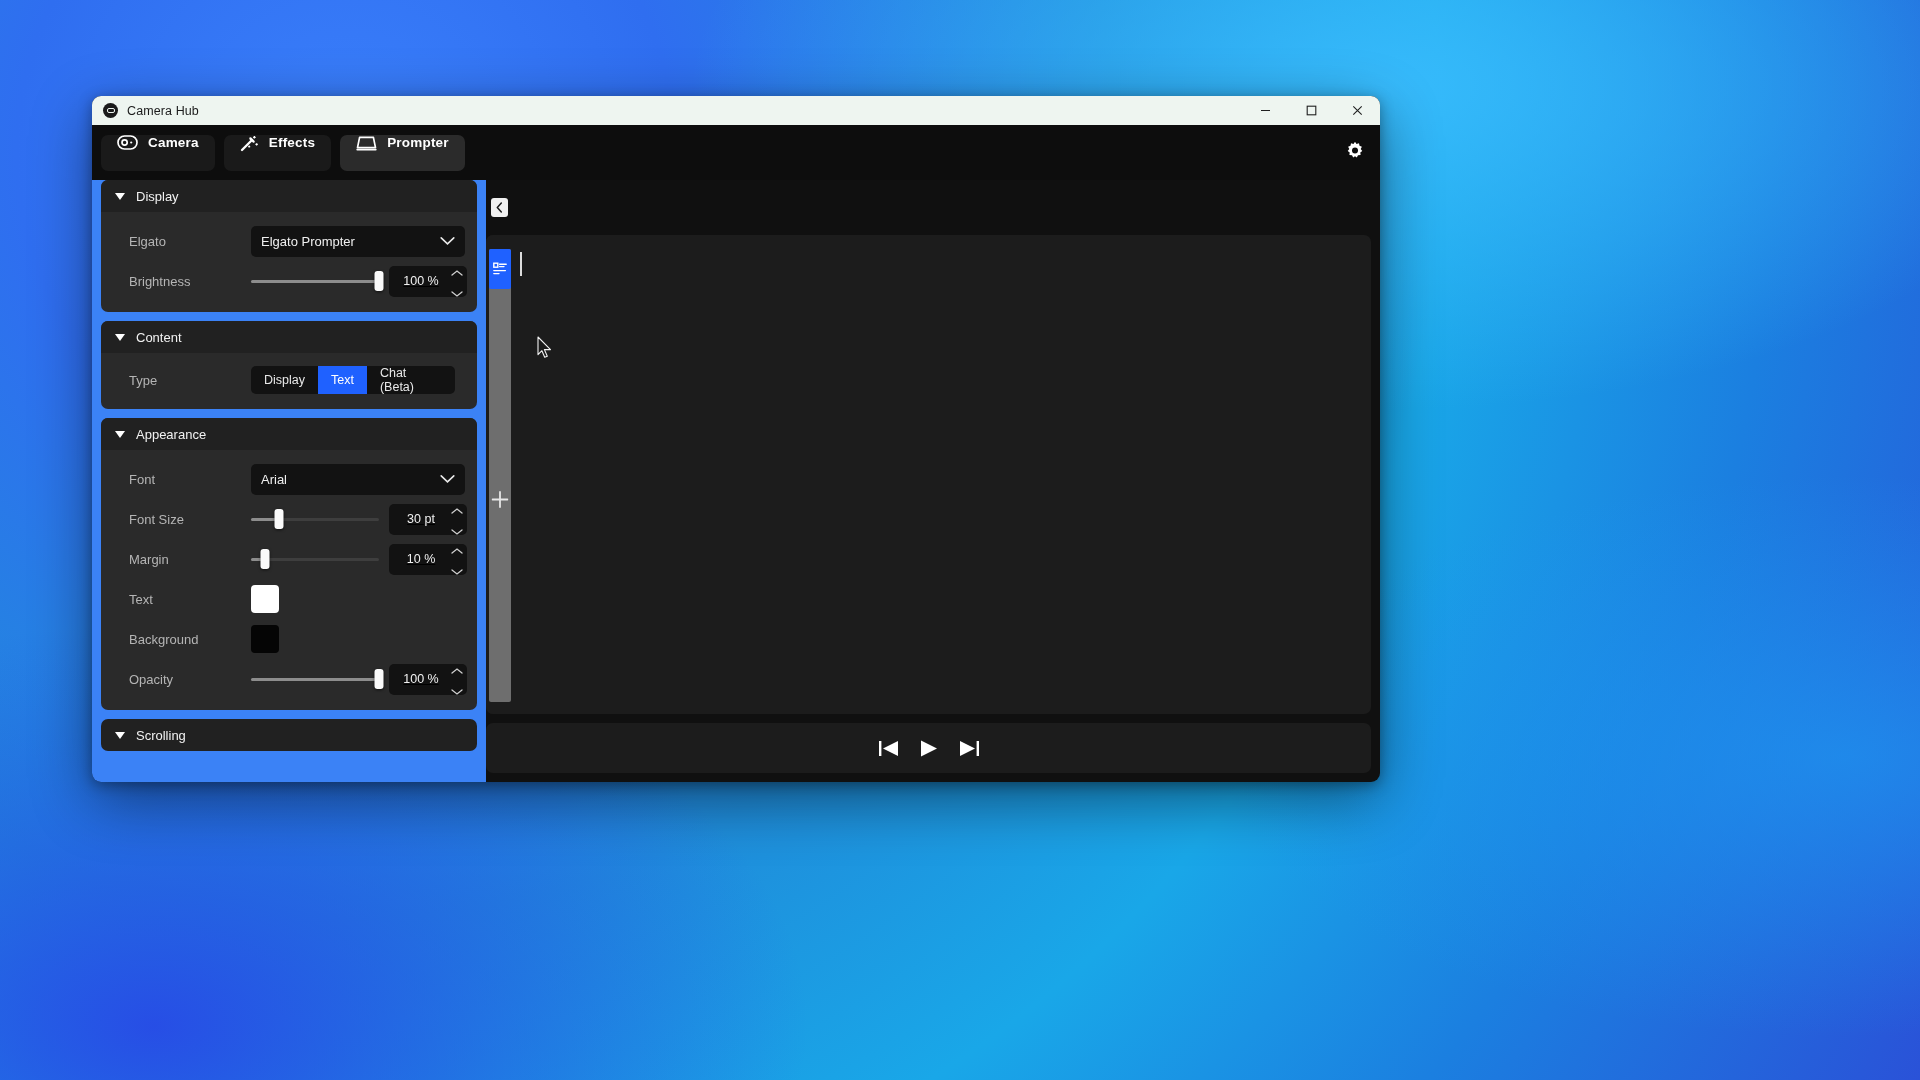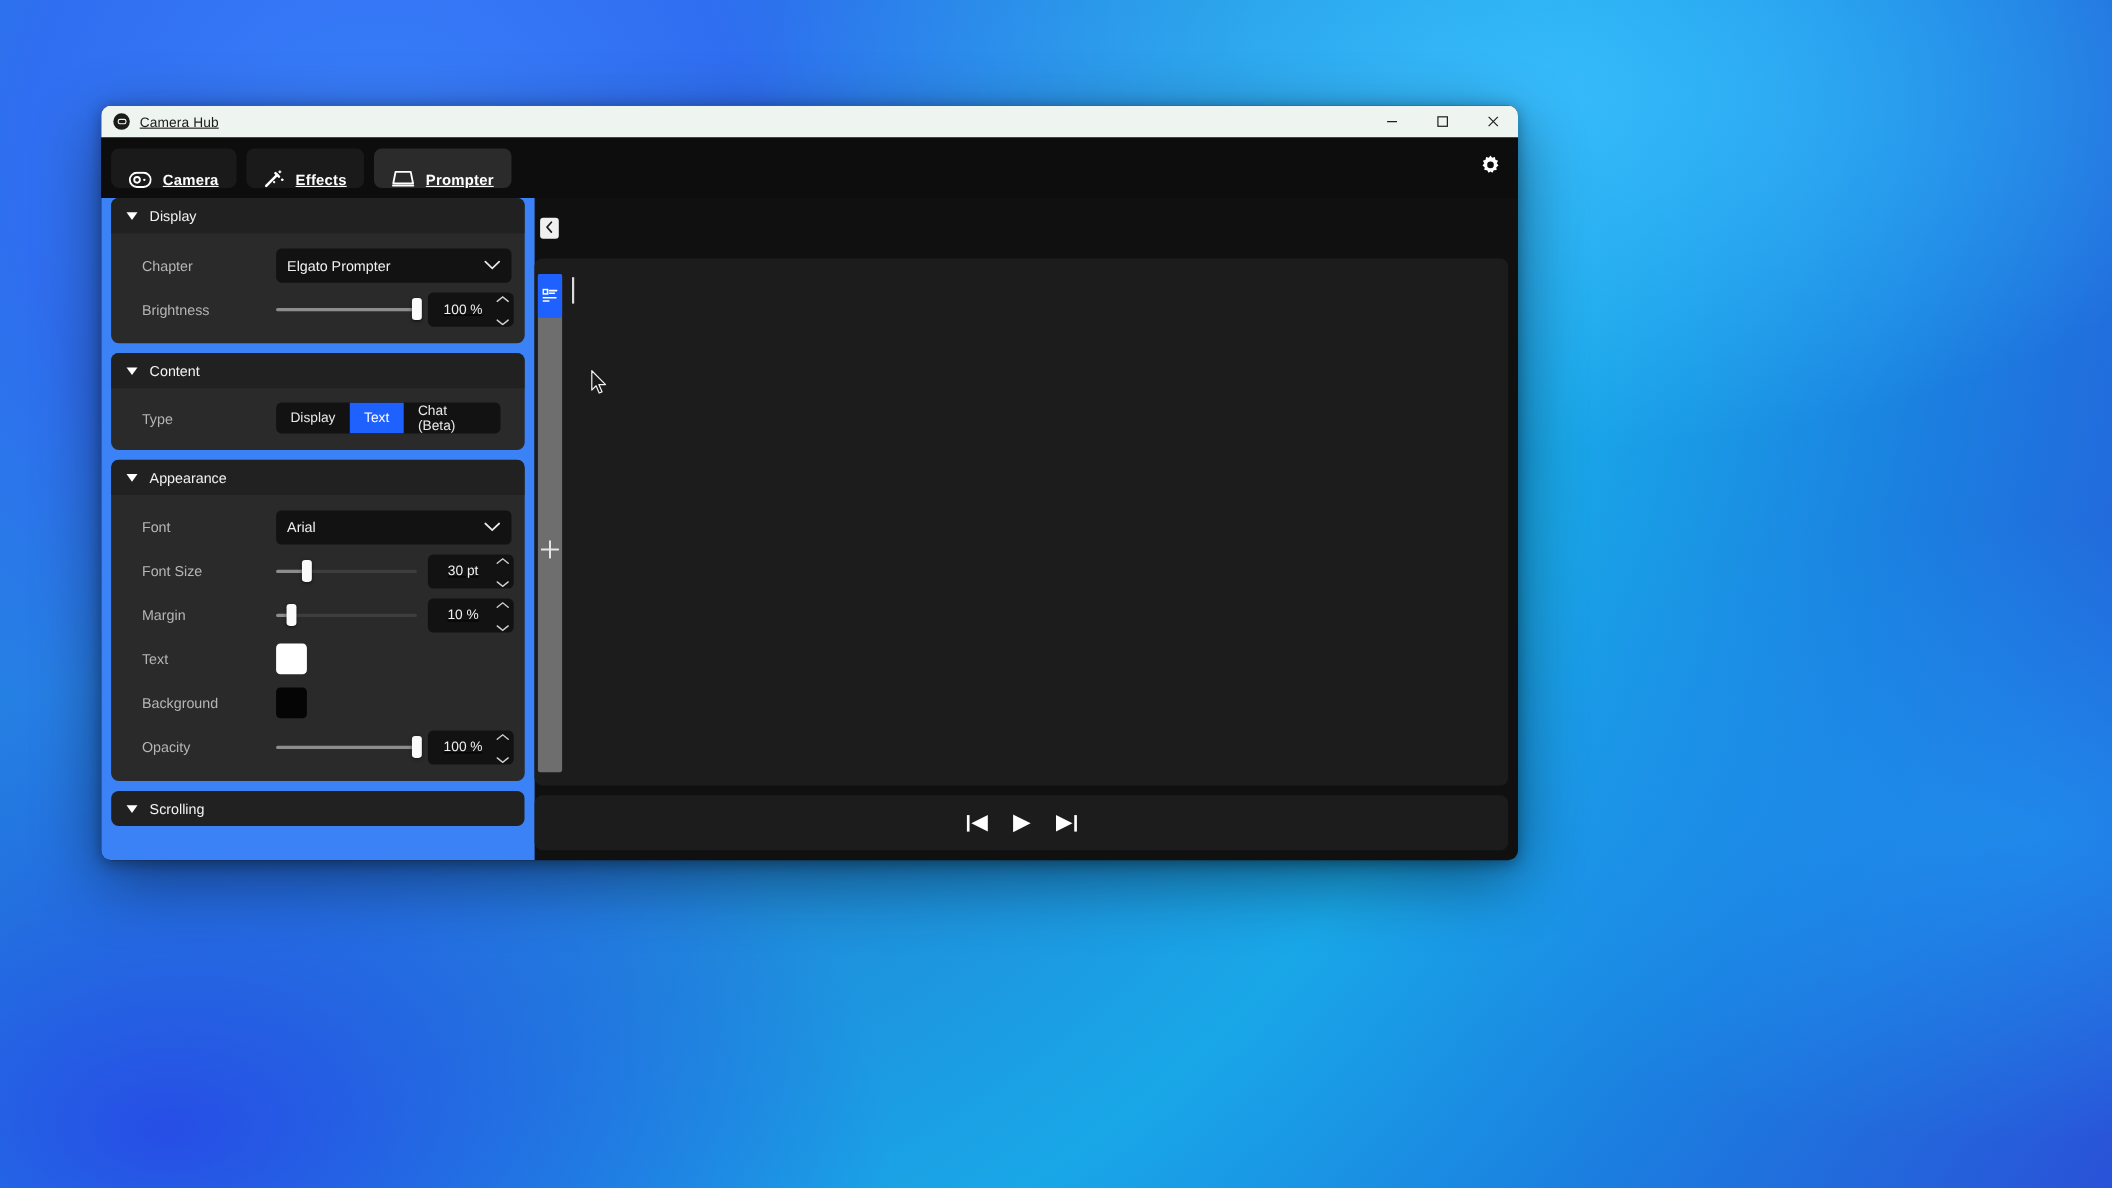--- a/index.html
+++ b/index.html
@@ -31,38 +31,38 @@
     height: 29px; background: #eef5f0;
     display: flex; align-items: center;
     flex: 0 0 29px; position: relative;
   }
   .app-icon {
     width: 15px; height: 15px; margin-left: 11px; margin-right: 9px;
     border-radius: 50%; background: #1b1b1b;
     display: flex; align-items: center; justify-content: center;
   }
   .app-icon i { display:block; width:8px; height:5px; border:1.3px solid #eef5f0; border-radius:2px; }
-  .title-text { font-size: 12.5px; color: #1b1b1b; letter-spacing: 0.1px; text-decoration: underline; }
+  .title-text { font-size: 12.5px; color: #1b1b1b; letter-spacing: 0.1px; }
   .win-controls { position: absolute; right: 0; top: 0; height: 29px; display: flex; }
   .win-btn {
     width: 46px; height: 29px; display: flex; align-items: center; justify-content: center;
     color: #202020;
   }
   .win-btn svg { display: block; }
 
   
   .topbar {
     height: 55px; background: #0d0d0d; flex: 0 0 55px;
     display: flex; align-items: center; padding: 0 9px; position: relative;
   }
   .tab {
     height: 36px; border-radius: 7px; background: #1a1a1a;
-    display: flex; align-items: flex-end; gap: 10px;
+    display: flex; align-items: flex-start; gap: 10px;
     padding: 0 16px; margin-right: 9px; color: #fff;
-    font-size: 13.5px; font-weight: bold; letter-spacing: 0.2px; text-decoration: underline;
+    font-size: 13.5px; font-weight: bold; letter-spacing: 0.2px;
   }
   .tab.active { background: #2b2b2b; }
   .tab svg { display: block; }
   .gear { position: absolute; right: 15px; top: 50%; transform: translateY(-50%); }
 
   .body-row { flex: 1; display: flex; min-height: 0; }
 
   
   .settings {
     width: 394px; flex: 0 0 394px; padding: 0 9px 9px 9px;
@@ -239,21 +239,21 @@
 
     <div class="settings">
 
       <div class="group">
         <div class="group-head">
           <span class="caret"></span>
           <span class="group-title">Display</span>
         </div>
         <div class="group-body">
           <div class="row">
-            <div class="row-label">Chapter</div>
+            <div class="row-label">Elgato</div>
             <div class="ctl">
               <div class="select">
                 <span>Elgato Prompter</span>
                 <span class="chev">
                   <svg width="15" height="9" viewBox="0 0 15 9">
                       <path d="M1.2 1.4L7.5 7.4l6.3-6" fill="none" stroke="#e8e8e8" stroke-width="1.6" stroke-linecap="round"></path>
                     </svg>
                 </span>
               </div>
             </div>

